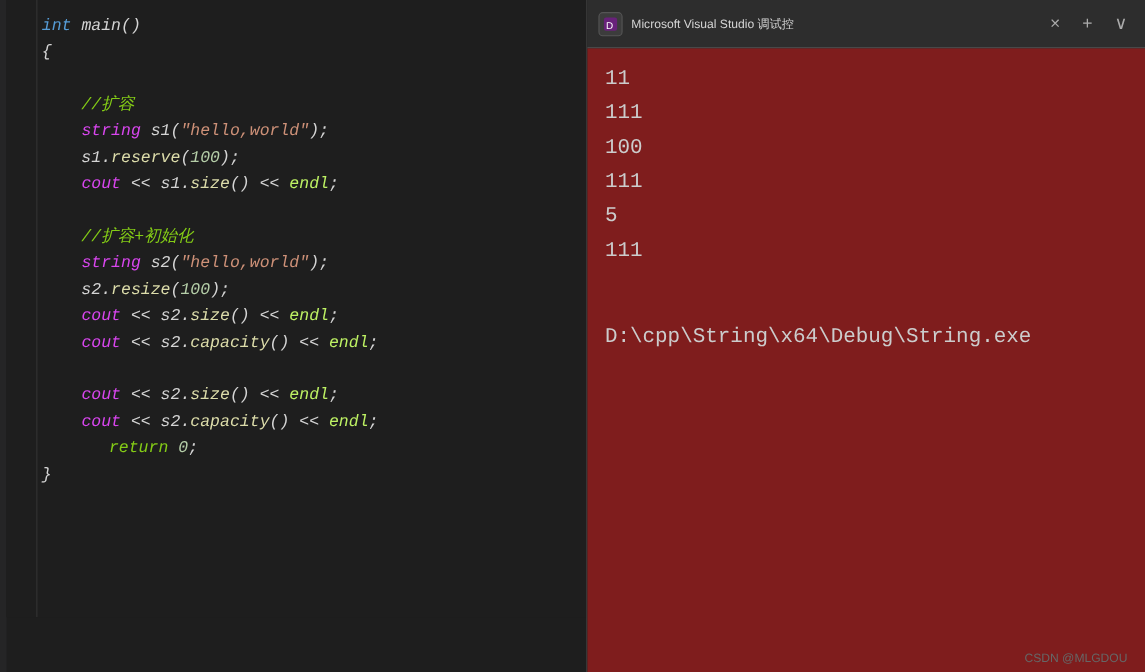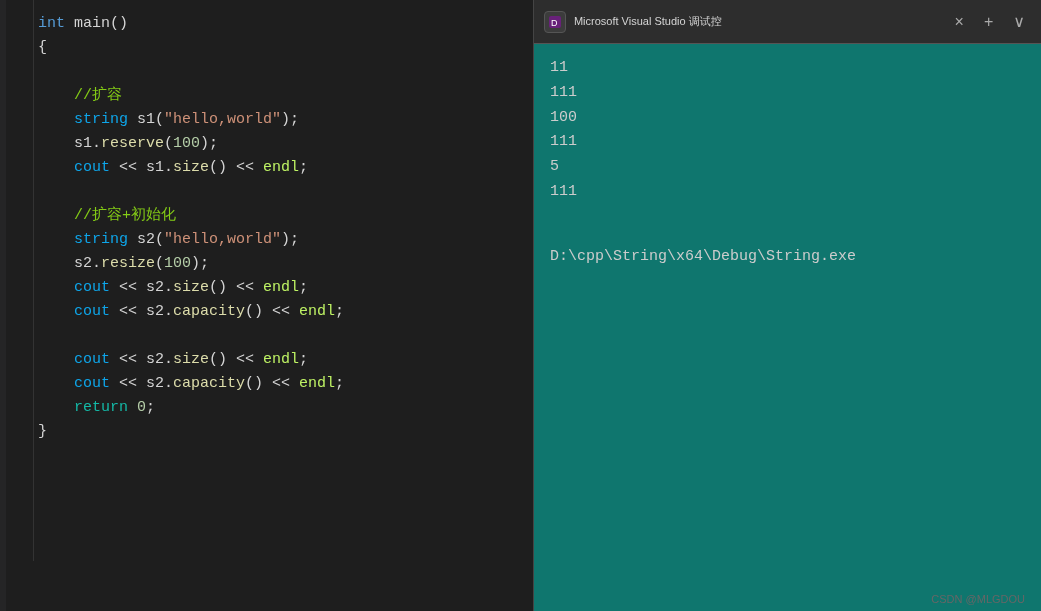--- a/index.html
+++ b/index.html
@@ -16,20 +16,21 @@
     .code-panel {
       width: 530px;
       height: 561px;
       background: #1e1e1e;
       color: #d4d4d4;
       font-size: 15px;
       line-height: 1.55;
       padding: 8px 0 8px 0;
       overflow: hidden;
       position: relative;
+      font-style: italic;
     }
 
     .line-gutter {
       position: absolute;
       left: 0;
       top: 0;
       width: 28px;
       height: 100%;
       background: #1e1e1e;
       border-right: 1px solid #333;
@@ -45,25 +46,25 @@
       font-size: 15px;
       line-height: 1.6;
       font-family: 'Courier New', Courier, monospace;
     }
 
     
     .kw { color: #569cd6; } 
     .fn { color: #dcdcaa; } 
     .str { color: #ce9178; } 
     .cm { color: #84cc16; } 
-    .cn { color: #0ea5e9; } 
+    .cn { color: #d946ef; } 
     .nm { color: #bef264; } 
     .plain { color: #d4d4d4; }
     .num { color: #b5cea8; } 
-    .ret { color: #14b8a6; } 
+    .ret { color: #84cc16; margin-left: 25px; } 
 
     
     .debug-panel {
       width: 511px;
       height: 611px;
       background: #1a1a1a;
       display: flex;
       flex-direction: column;
       border-left: 1px solid #444;
     }
@@ -104,24 +105,24 @@
       color: #aaa;
       font-size: 16px;
       cursor: pointer;
       padding: 2px 6px;
       border-radius: 3px;
       line-height: 1;
     }
 
     .debug-output {
       flex: 1;
-      background: #0f766e;
+      background: #7f1d1d;
       color: #cccccc;
       font-family: 'Courier New', Courier, monospace;
-      font-size: 15px;
+      font-size: 19px;
       line-height: 1.65;
       padding: 12px 16px;
       overflow: hidden;
     }
 
     .output-line {
       display: block;
       white-space: pre;
     }
 

